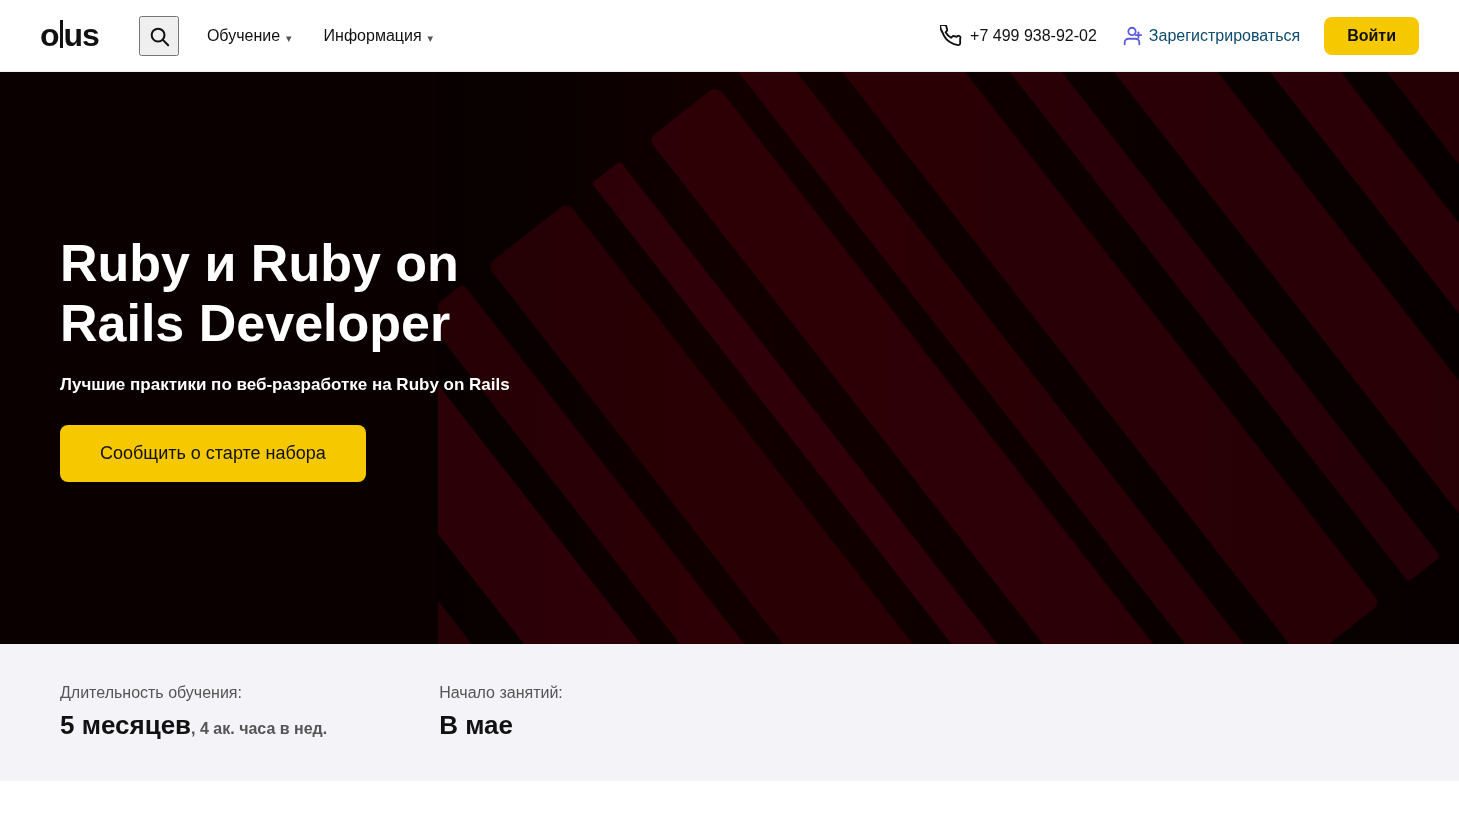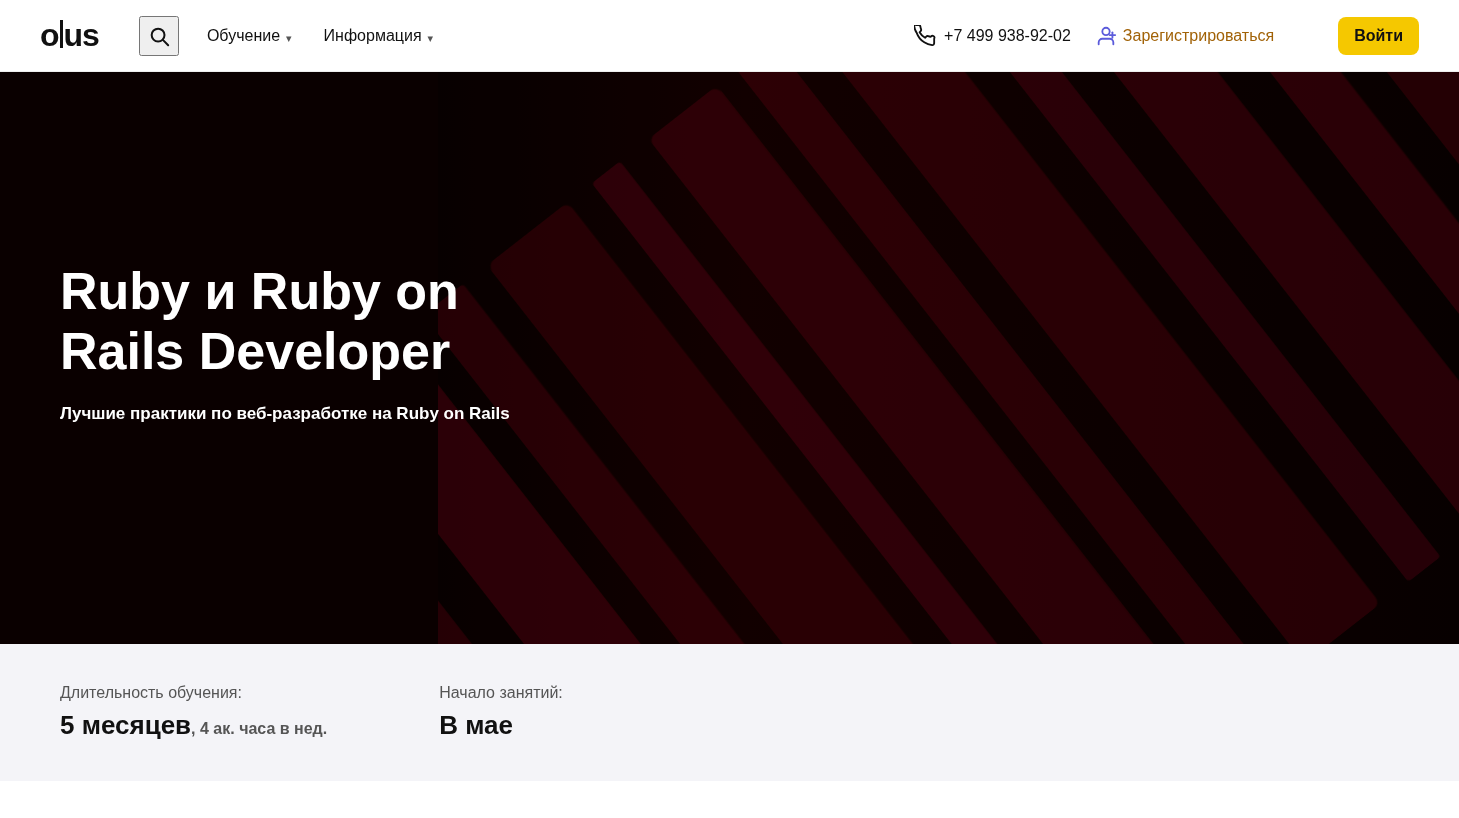--- a/index.html
+++ b/index.html
@@ -103,41 +103,40 @@
     .phone-icon {
       width: 22px;
       height: 22px;
     }
 
     .register-btn {
       display: flex;
       align-items: center;
       gap: 6px;
       font-size: 16px;
-      color: #a16207;
+      color: #0c4a6e;
       cursor: pointer;
       white-space: nowrap;
     }
 
     .register-icon {
       width: 22px;
       height: 22px;
     }
 
     .login-btn {
       background: #f5c800;
       color: #111;
       font-size: 16px;
       font-weight: 600;
-      padding: 10px 16px;
+      padding: 10px 23px;
       border-radius: 8px;
       border: none;
       cursor: pointer;
       white-space: nowrap;
-      margin-left: 40px;
     }
 
     
     .hero {
       position: relative;
       width: 100%;
       height: 572px;
       background: #0a0000;
       overflow: hidden;
       display: flex;
@@ -302,20 +301,21 @@
       <rect x="1010" y="-50" width="90" height="800" fill="#6b0010" rx="8" opacity="0.5"></rect>
       <rect x="1140" y="-50" width="40" height="800" fill="#900020" rx="4" opacity="0.4"></rect>
     </g>
 
     <rect width="1000" height="600" fill="rgba(0,0,0,0.25)"></rect>
   </svg>
 
   <div class="hero-content">
     <h1 class="hero-title">Ruby и Ruby on Rails Developer</h1>
     <p class="hero-subtitle">Лучшие практики по веб-разработке на Ruby on Rails</p>
+    <button class="hero-cta">Сообщить о старте набора</button>
   </div>
 </section>
 
 <section class="info-section">
   <div class="info-item">
     <span class="info-label">Длительность обучения:</span>
     <div class="info-value">
       <strong>5 месяцев</strong><span>, 4 ак. часа в нед.</span>
     </div>
   </div>

